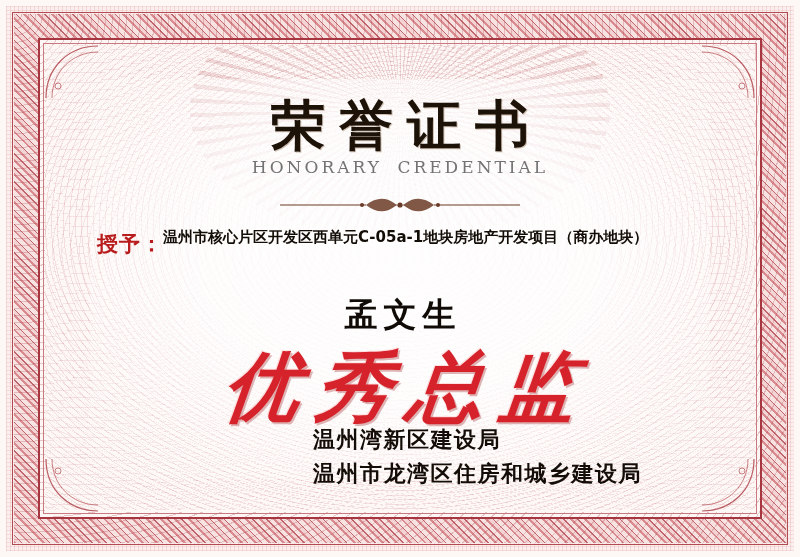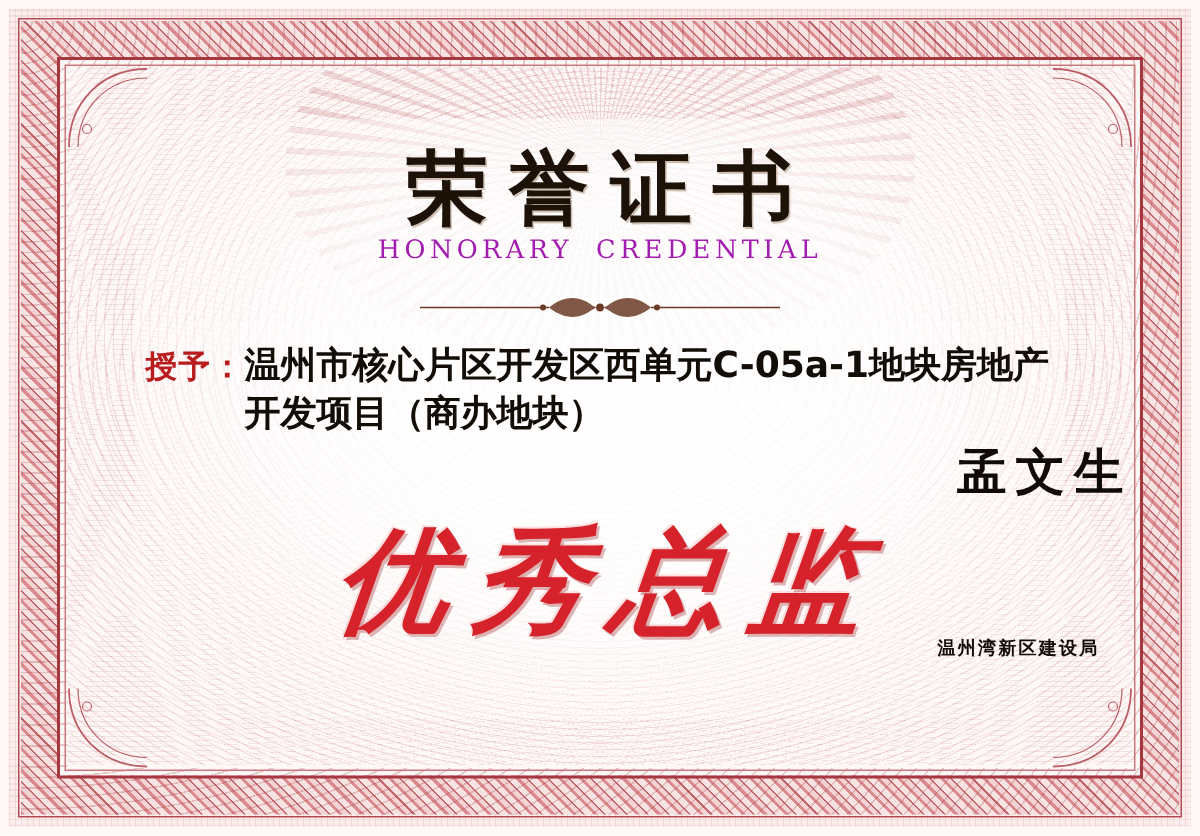--- a/index.html
+++ b/index.html
@@ -164,21 +164,21 @@
     text-shadow: 1px 1px 0 rgba(120,80,40,0.35);
   }
   .title-en {
     position: absolute;
     left: 0; top: 112px;
     width: 710px;
     text-align: center;
     font-family: "DejaVu Serif", "Liberation Serif", serif;
     font-size: 17px;
     letter-spacing: 3px;
-    color: #a21caf;
+    color: #737373;
   }
   .title-en .gap { letter-spacing: 10px; }
 
   .divider {
     position: absolute;
     left: 50%;
     top: 148px;
     transform: translateX(-50%);
     width: 260px;
     height: 24px;
@@ -203,32 +203,32 @@
     font-weight: bold;
     font-size: 21px;
     color: #b91c1c;
     padding-top: 3px;
     letter-spacing: 1px;
   }
   .award-body {
     flex: 1 1 auto;
     font-family: "DejaVu Sans", "Liberation Sans", sans-serif;
     font-weight: bold;
-    font-size: 24px;
+    font-size: 15px;
     line-height: 1.34;
     color: #120d07;
     letter-spacing: 0px;
   }
 
   .recipient {
     position: absolute;
     left: 0;
     top: 248px;
     width: 710px;
-    text-align: right;
+    text-align: center;
     font-family: "DejaVu Sans", "Liberation Sans", sans-serif;
     font-weight: bold;
     font-size: 33px;
     letter-spacing: 6px;
     text-indent: 6px;
     color: #100b06;
   }
 
   .honor {
     position: absolute;
@@ -247,23 +247,22 @@
       2px 2px 0 rgba(150,15,20,0.30),
       -1px -1px 0 rgba(255,140,140,0.25);
     transform: skewX(-6deg);
   }
 
   .issuer {
     position: absolute;
     right: 22px;
     top: 378px;
     width: 420px;
-    text-align: right;
-    font-family: "DejaVu Sans", "Liberation Sans", sans-serif;
-    font-size: 12px;
+    font-family: "DejaVu Sans", "Liberation Sans", sans-serif;
+    font-size: 22px;
     font-weight: bold;
     color: #140d07;
     line-height: 1.55;
     letter-spacing: 1.5px;
   }
   .issuer .date {
     letter-spacing: 1px;
     font-weight: bold;
   }
 
@@ -349,16 +348,17 @@
       <div class="award-label">授予：</div>
       <div class="award-body">温州市核心片区开发区西单元C-05a-1地块房地产开发项目（商办地块）</div>
     </div>
 
     <div class="recipient">孟文生</div>
 
     <div class="honor">优秀总监</div>
 
     <div class="issuer">
       <div>温州湾新区建设局</div>
+      <div>温州市龙湾区住房和城乡建设局</div>
     </div>
 
   </div>
 </div>
 
 </body></html>

